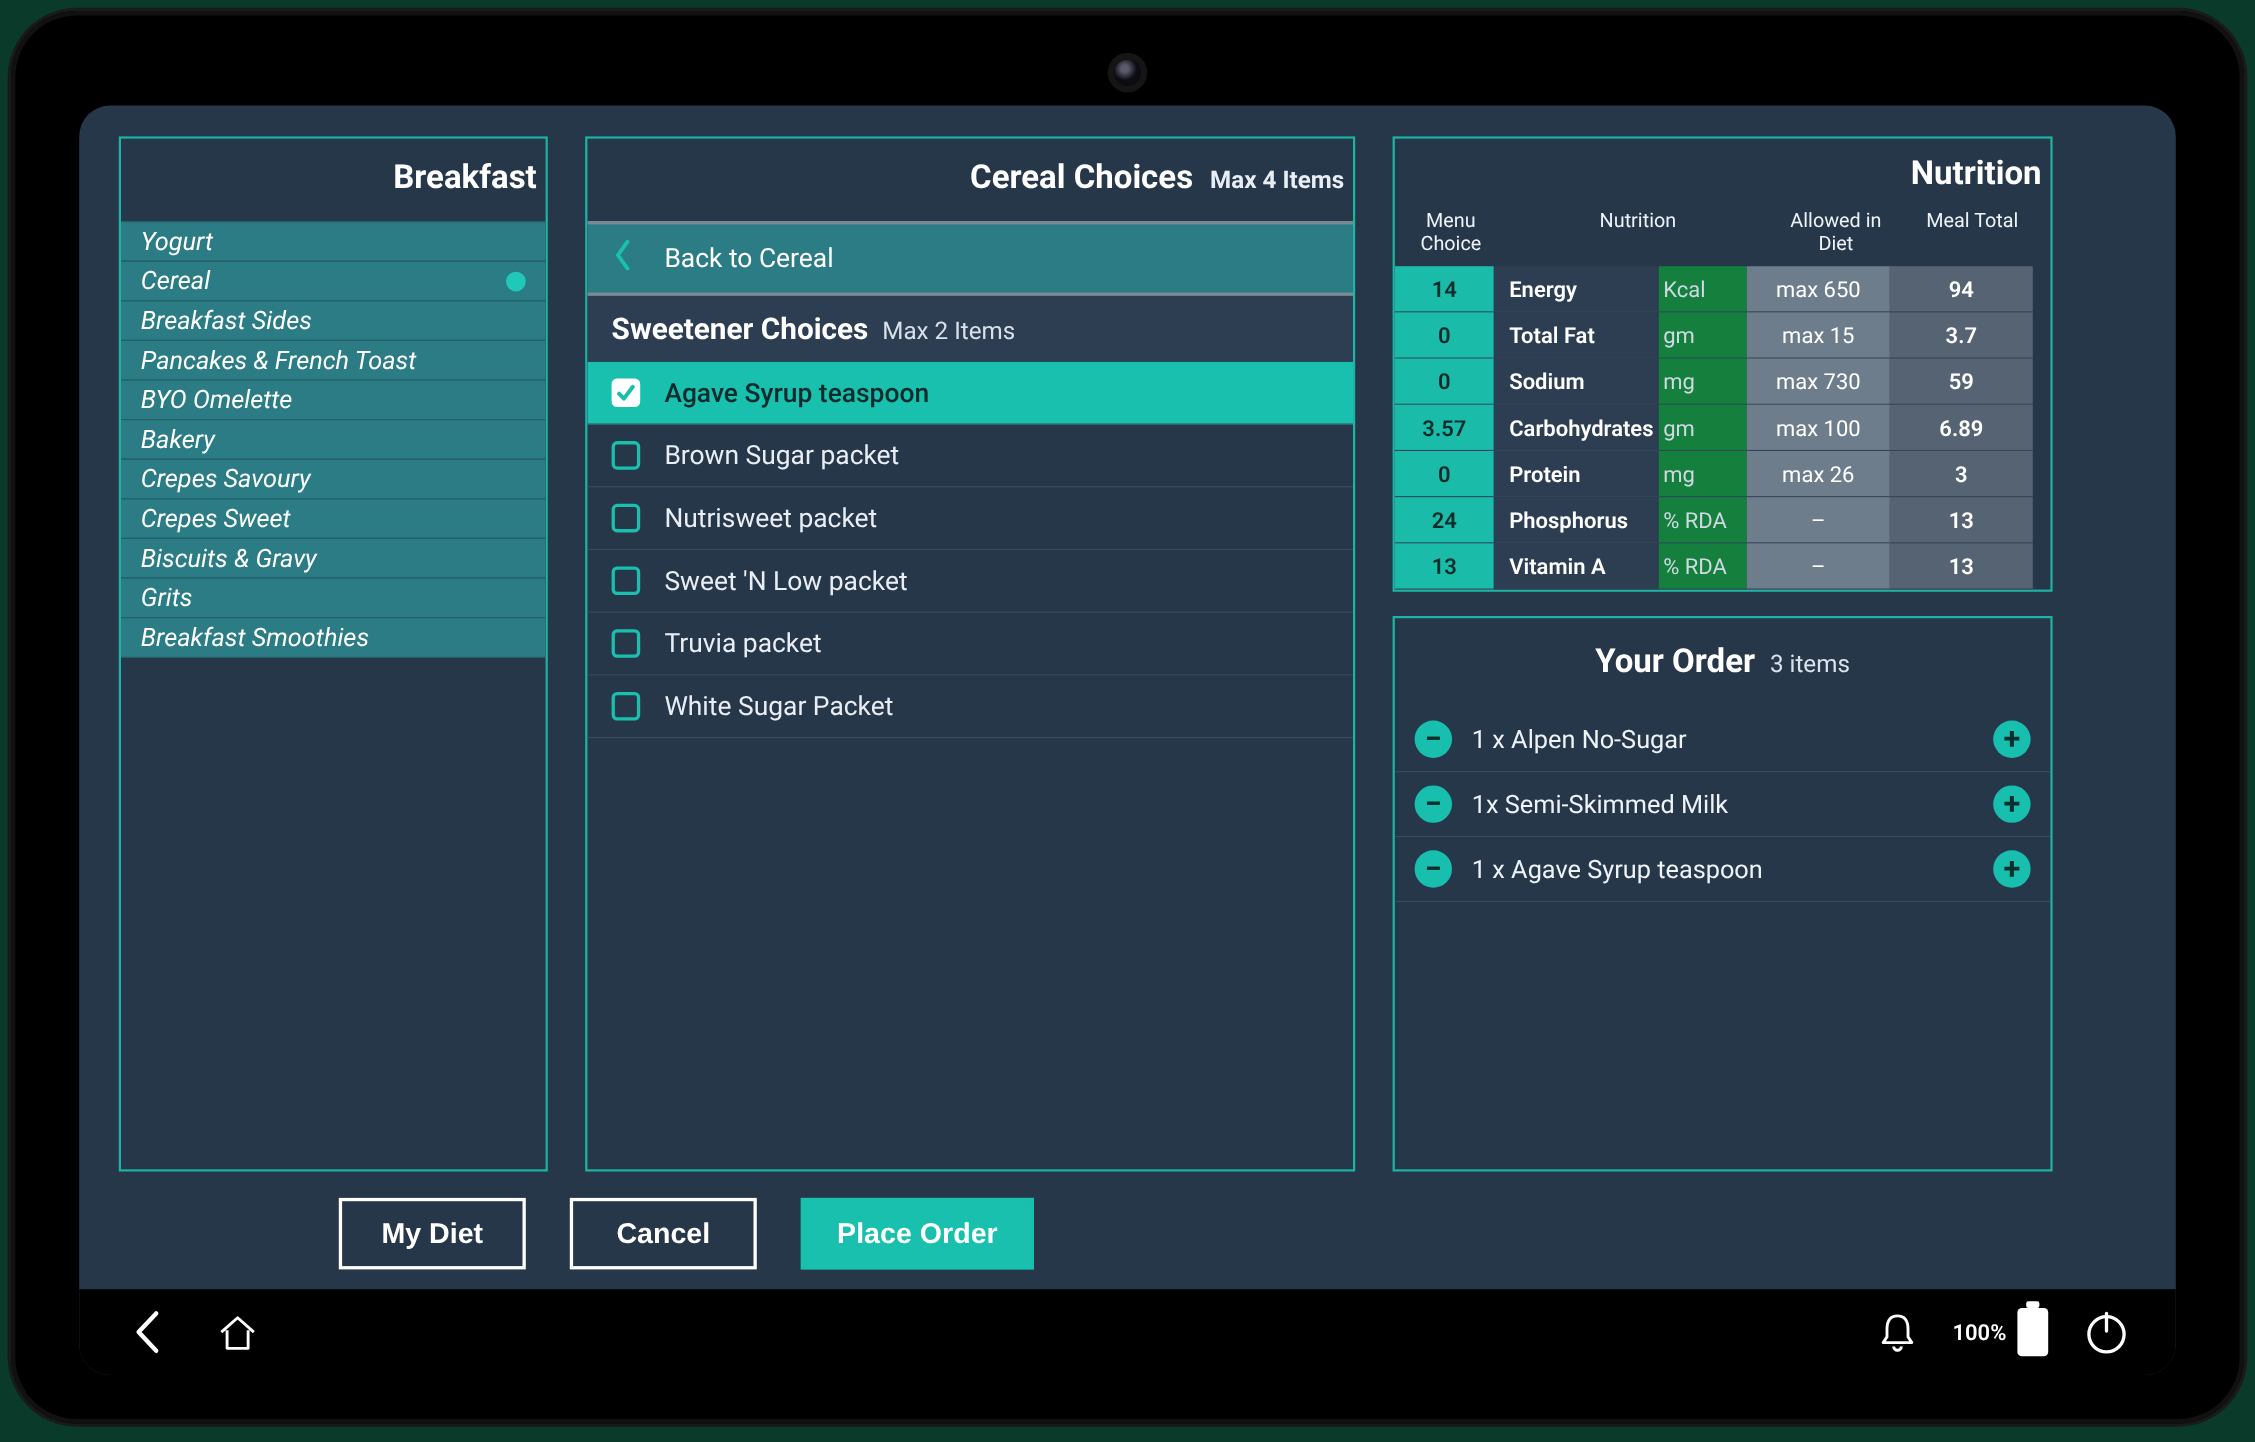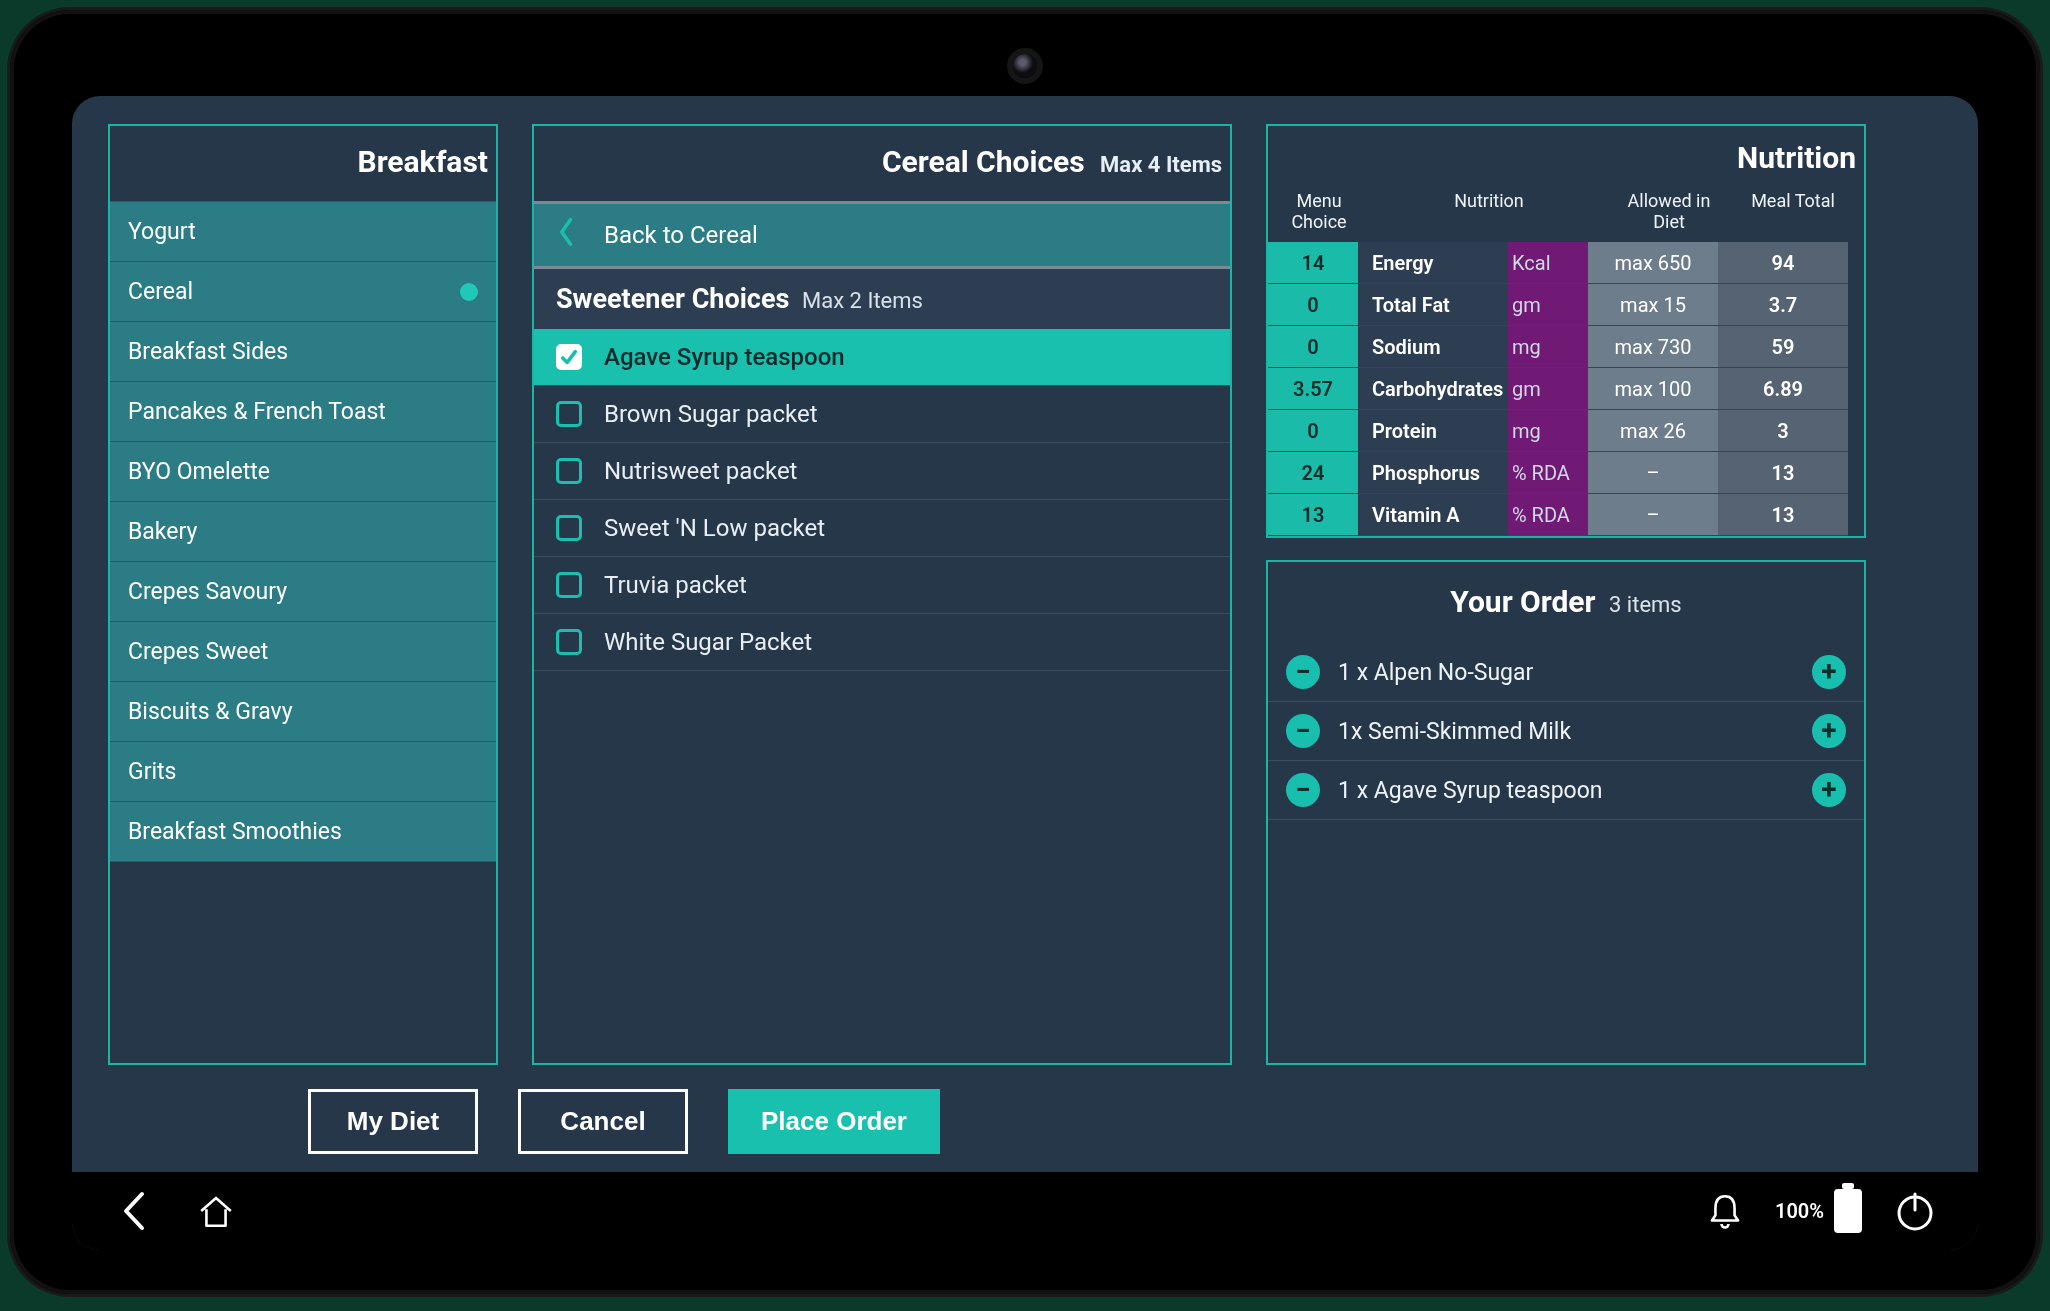--- a/index.html
+++ b/index.html
@@ -59,24 +59,25 @@
     font-size: 30px;
     padding: 18px 8px 22px;
   }
   .panel-header .sub { font-weight: 700; font-size: 22px; color: #e8eef5; margin-left: 8px; }
   
   .sidebar .cat-list { display: flex; flex-direction: column; }
   .cat-item {
     background: #2b7c84;
     color: #fff;
     font-size: 23px;
-    padding: 16px 18px;
+    padding: 4px 18px;
     border-top: 1px solid #235e64;
     display: flex; align-items: center; justify-content: space-between;
     cursor: pointer;
+    font-style: italic;
   }
   .cat-item:last-child { border-bottom: 1px solid #235e64; }
   .cat-dot { width: 18px; height: 18px; border-radius: 50%; background: #20c8b8; }
   
   .back-row {
     background: #2b7c84;
     color: #fff;
     font-size: 24px;
     padding: 14px 24px;
     display: flex; align-items: center; gap: 28px;
@@ -123,21 +124,21 @@
   .nut-rows { display: flex; flex-direction: column; }
   .nut-row {
     display: grid;
     grid-template-columns: 90px 150px 80px 130px 130px;
     height: 42px;
     font-size: 20px;
   }
   .nut-row > div { display: flex; align-items: center; border-bottom: 1px solid #334558; }
   .nv { background: #1abca9; color: #0c2c2c; justify-content: center; font-weight: 600; }
   .nn { background: #2d3e52; color: #fff; padding-left: 14px; font-weight: 600; }
-  .nu { background: #701a75; color: #cfd9e3; padding-left: 4px; }
+  .nu { background: #15803d; color: #cfd9e3; padding-left: 4px; }
   .na { background: #6e7d8c; color: #fff; justify-content: center; }
   .nt { background: #556372; color: #fff; justify-content: center; font-weight: 600; }
   
   .order-panel { flex: 1; display: flex; flex-direction: column; }
   .order-head { text-align: center; color: #fff; font-size: 30px; font-weight: 700; padding: 22px 8px 24px; }
   .order-head .sub { font-weight: 400; font-size: 22px; color: #dae2ea; margin-left: 6px; }
   .order-row {
     display: flex; align-items: center; gap: 18px;
     padding: 12px 18px;
     border-bottom: 1px solid #3a4c5f;

